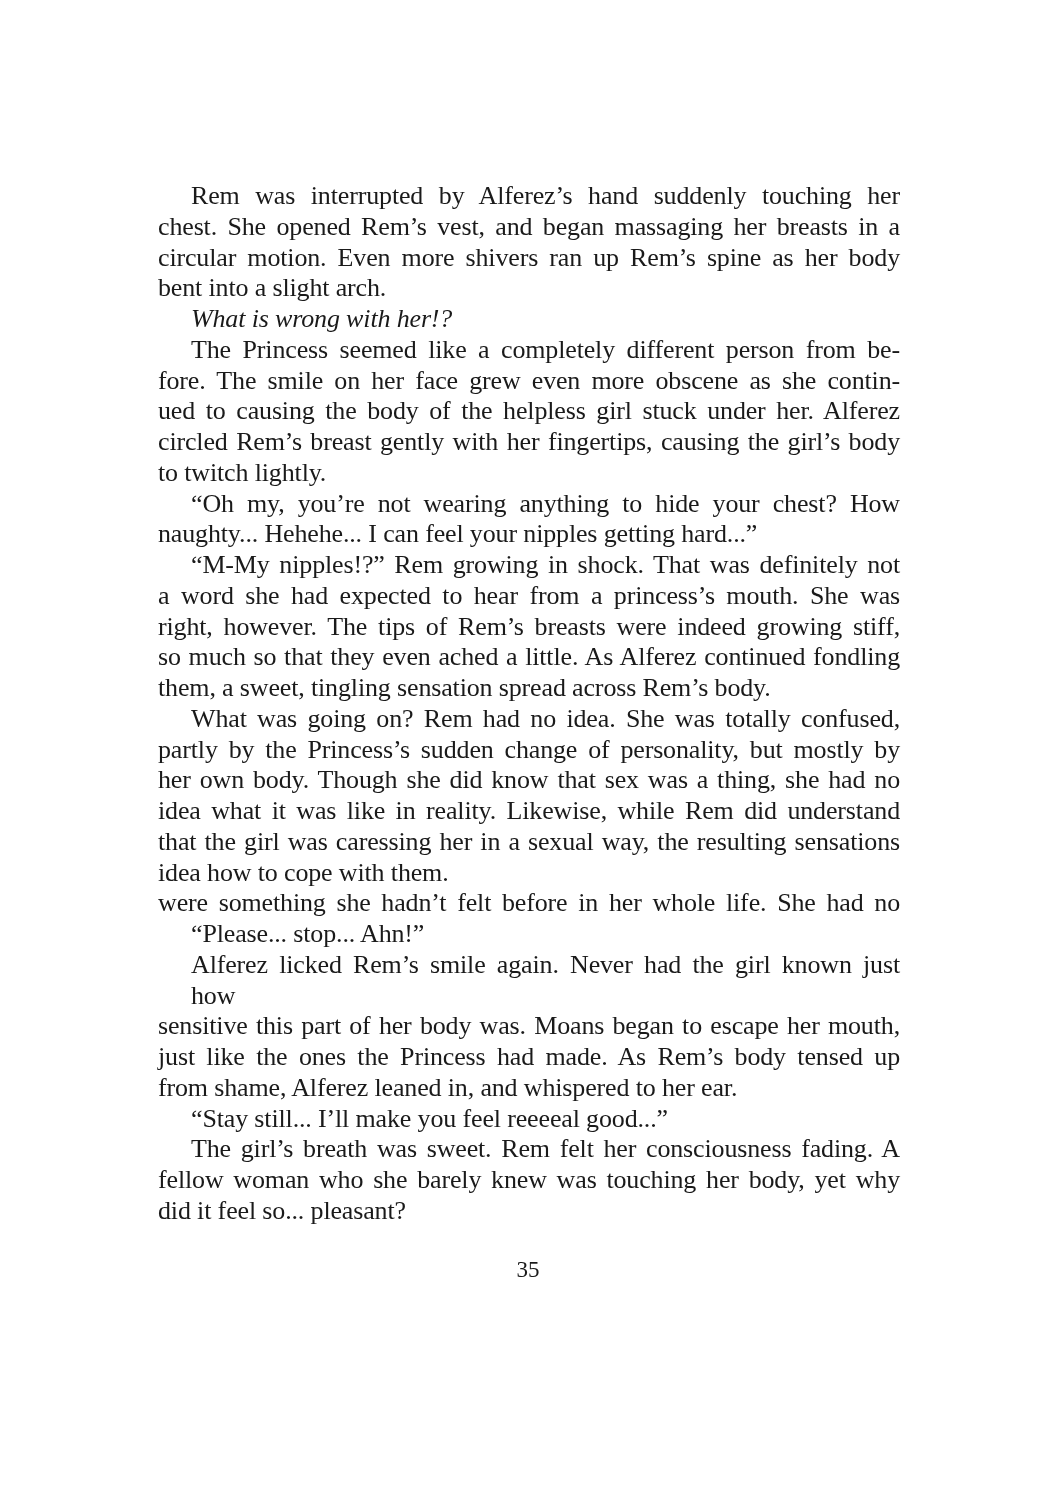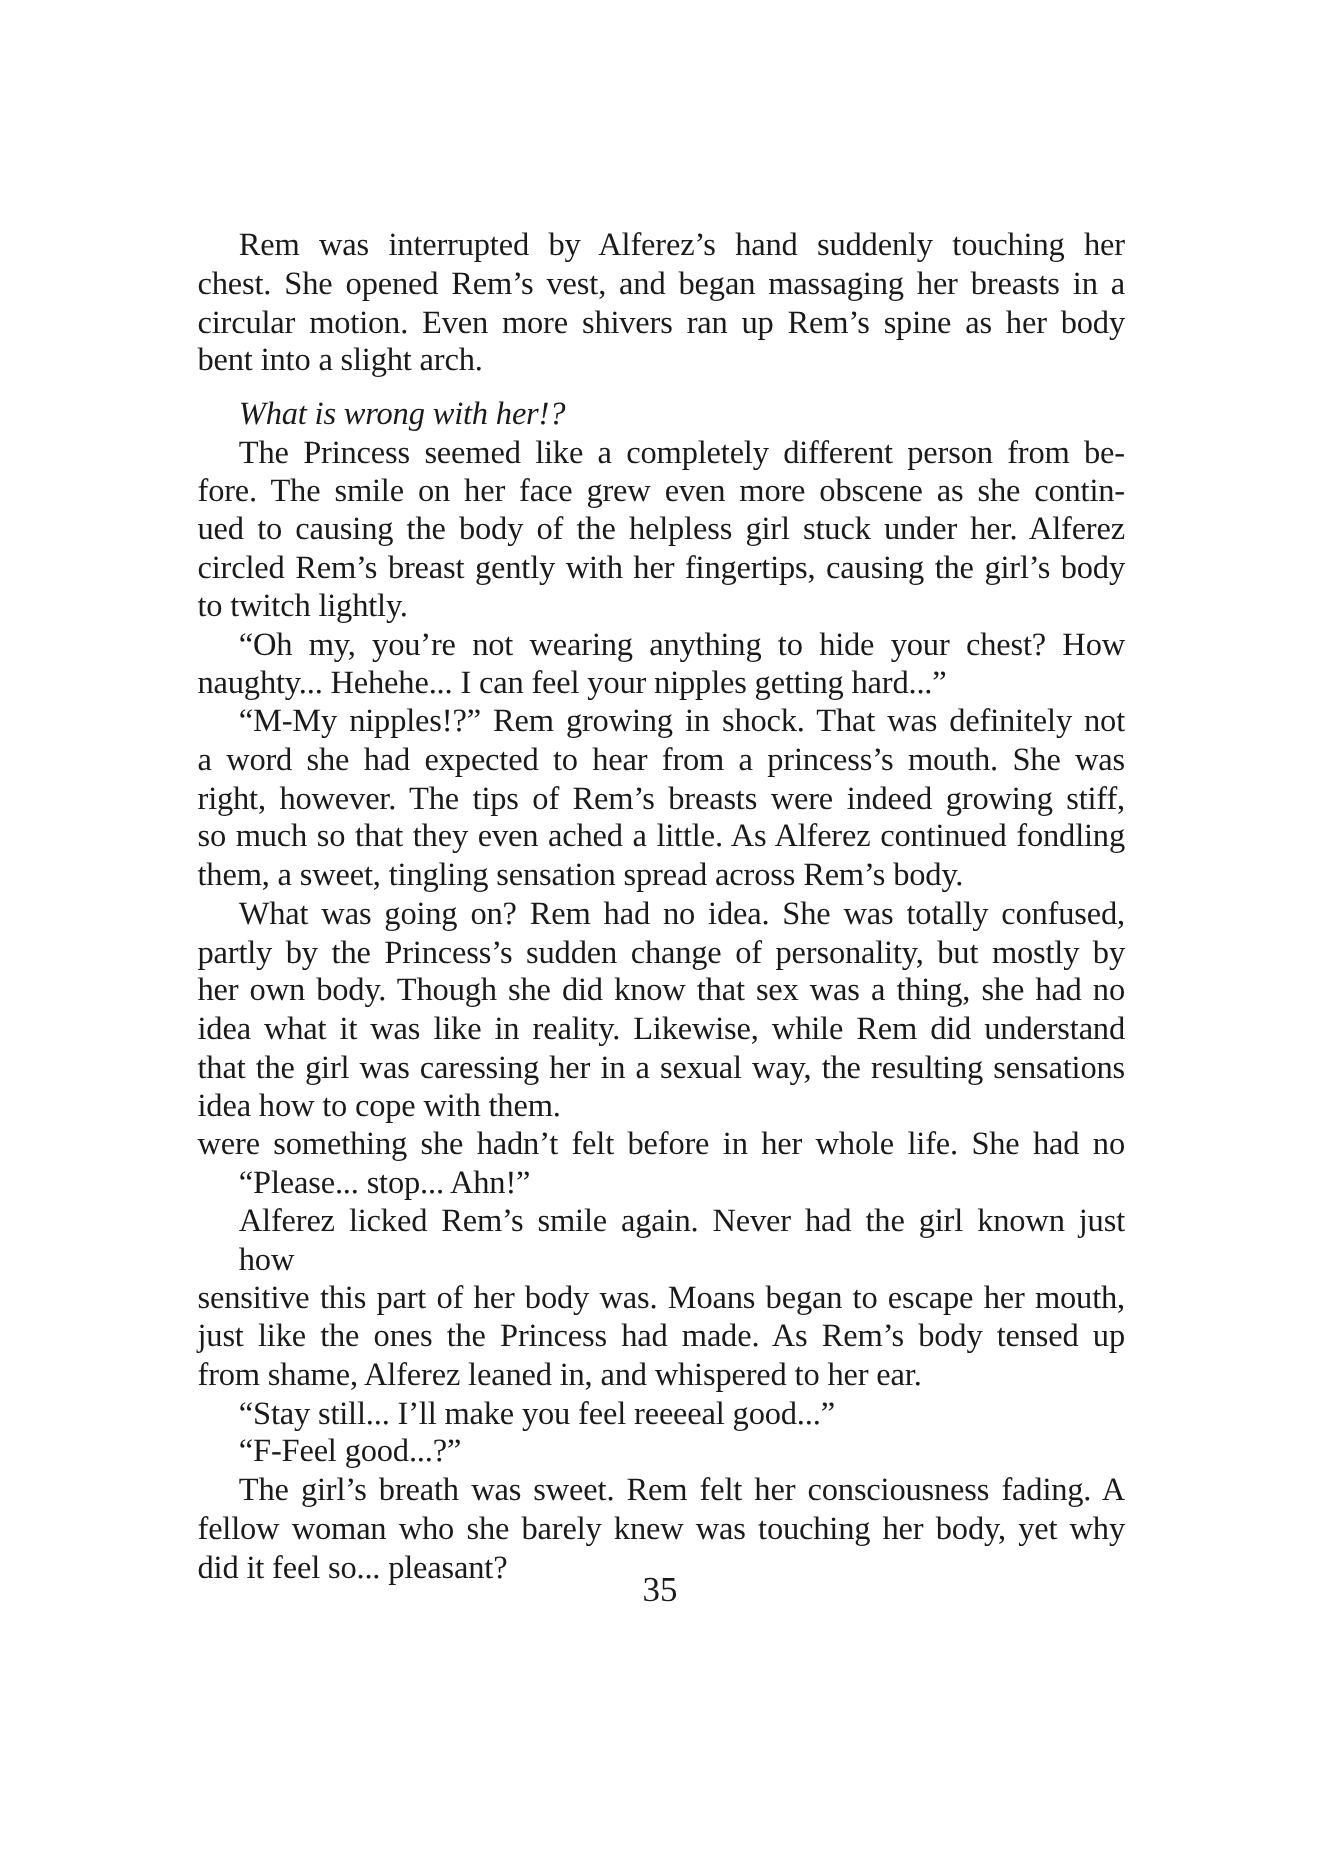--- a/index.html
+++ b/index.html
@@ -28,39 +28,38 @@
     font-size: 26px;
     line-height: 30.75px;
     letter-spacing: -0.15px;
   }
   .paragraph {
     margin: 0;
     padding: 0;
   }
   .paragraph.italic {
     font-style: italic;
-    margin-top: 12px;
   }
   .line {
     text-align: justify;
     text-align-last: justify;
   }
   .line.first {
     padding-left: 33px;
   }
   .line.last {
     text-align-last: left;
   }
   .page-number {
     position: absolute;
     top: 1257px;
     left: 0;
     width: 1056px;
     text-align: center;
-    font-size: 28px;
+    font-size: 23px;
     color: #1a1a1a;
   }
 </style>
 </head>
 <body>
 
 <div class="page">
   <div class="text-block" id="text-block">
       <div class="paragraph">
         <div class="line first">Rem was interrupted by Alferez’s hand suddenly touching her</div>
@@ -104,22 +103,19 @@
       <div class="paragraph">
         <div class="line first">Alferez licked Rem’s smile again. Never had the girl known just how</div>
         <div class="line">sensitive this part of her body was. Moans began to escape her mouth,</div>
         <div class="line">just like the ones the Princess had made. As Rem’s body tensed up</div>
         <div class="line last">from shame, Alferez leaned in, and whispered to her ear.</div>
       </div>
       <div class="paragraph">
         <div class="line first last">“Stay still... I’ll make you feel reeeeal good...”</div>
       </div>
       <div class="paragraph">
-        <div class="line first last">“F-Feel good...?”</div>
-      </div>
-      <div class="paragraph">
         <div class="line first">The girl’s breath was sweet. Rem felt her consciousness fading. A</div>
         <div class="line">fellow woman who she barely knew was touching her body, yet why</div>
         <div class="line last">did it feel so... pleasant?</div>
       </div>
     </div>
   <div class="page-number">35</div>
 </div>
 
 </body></html>

